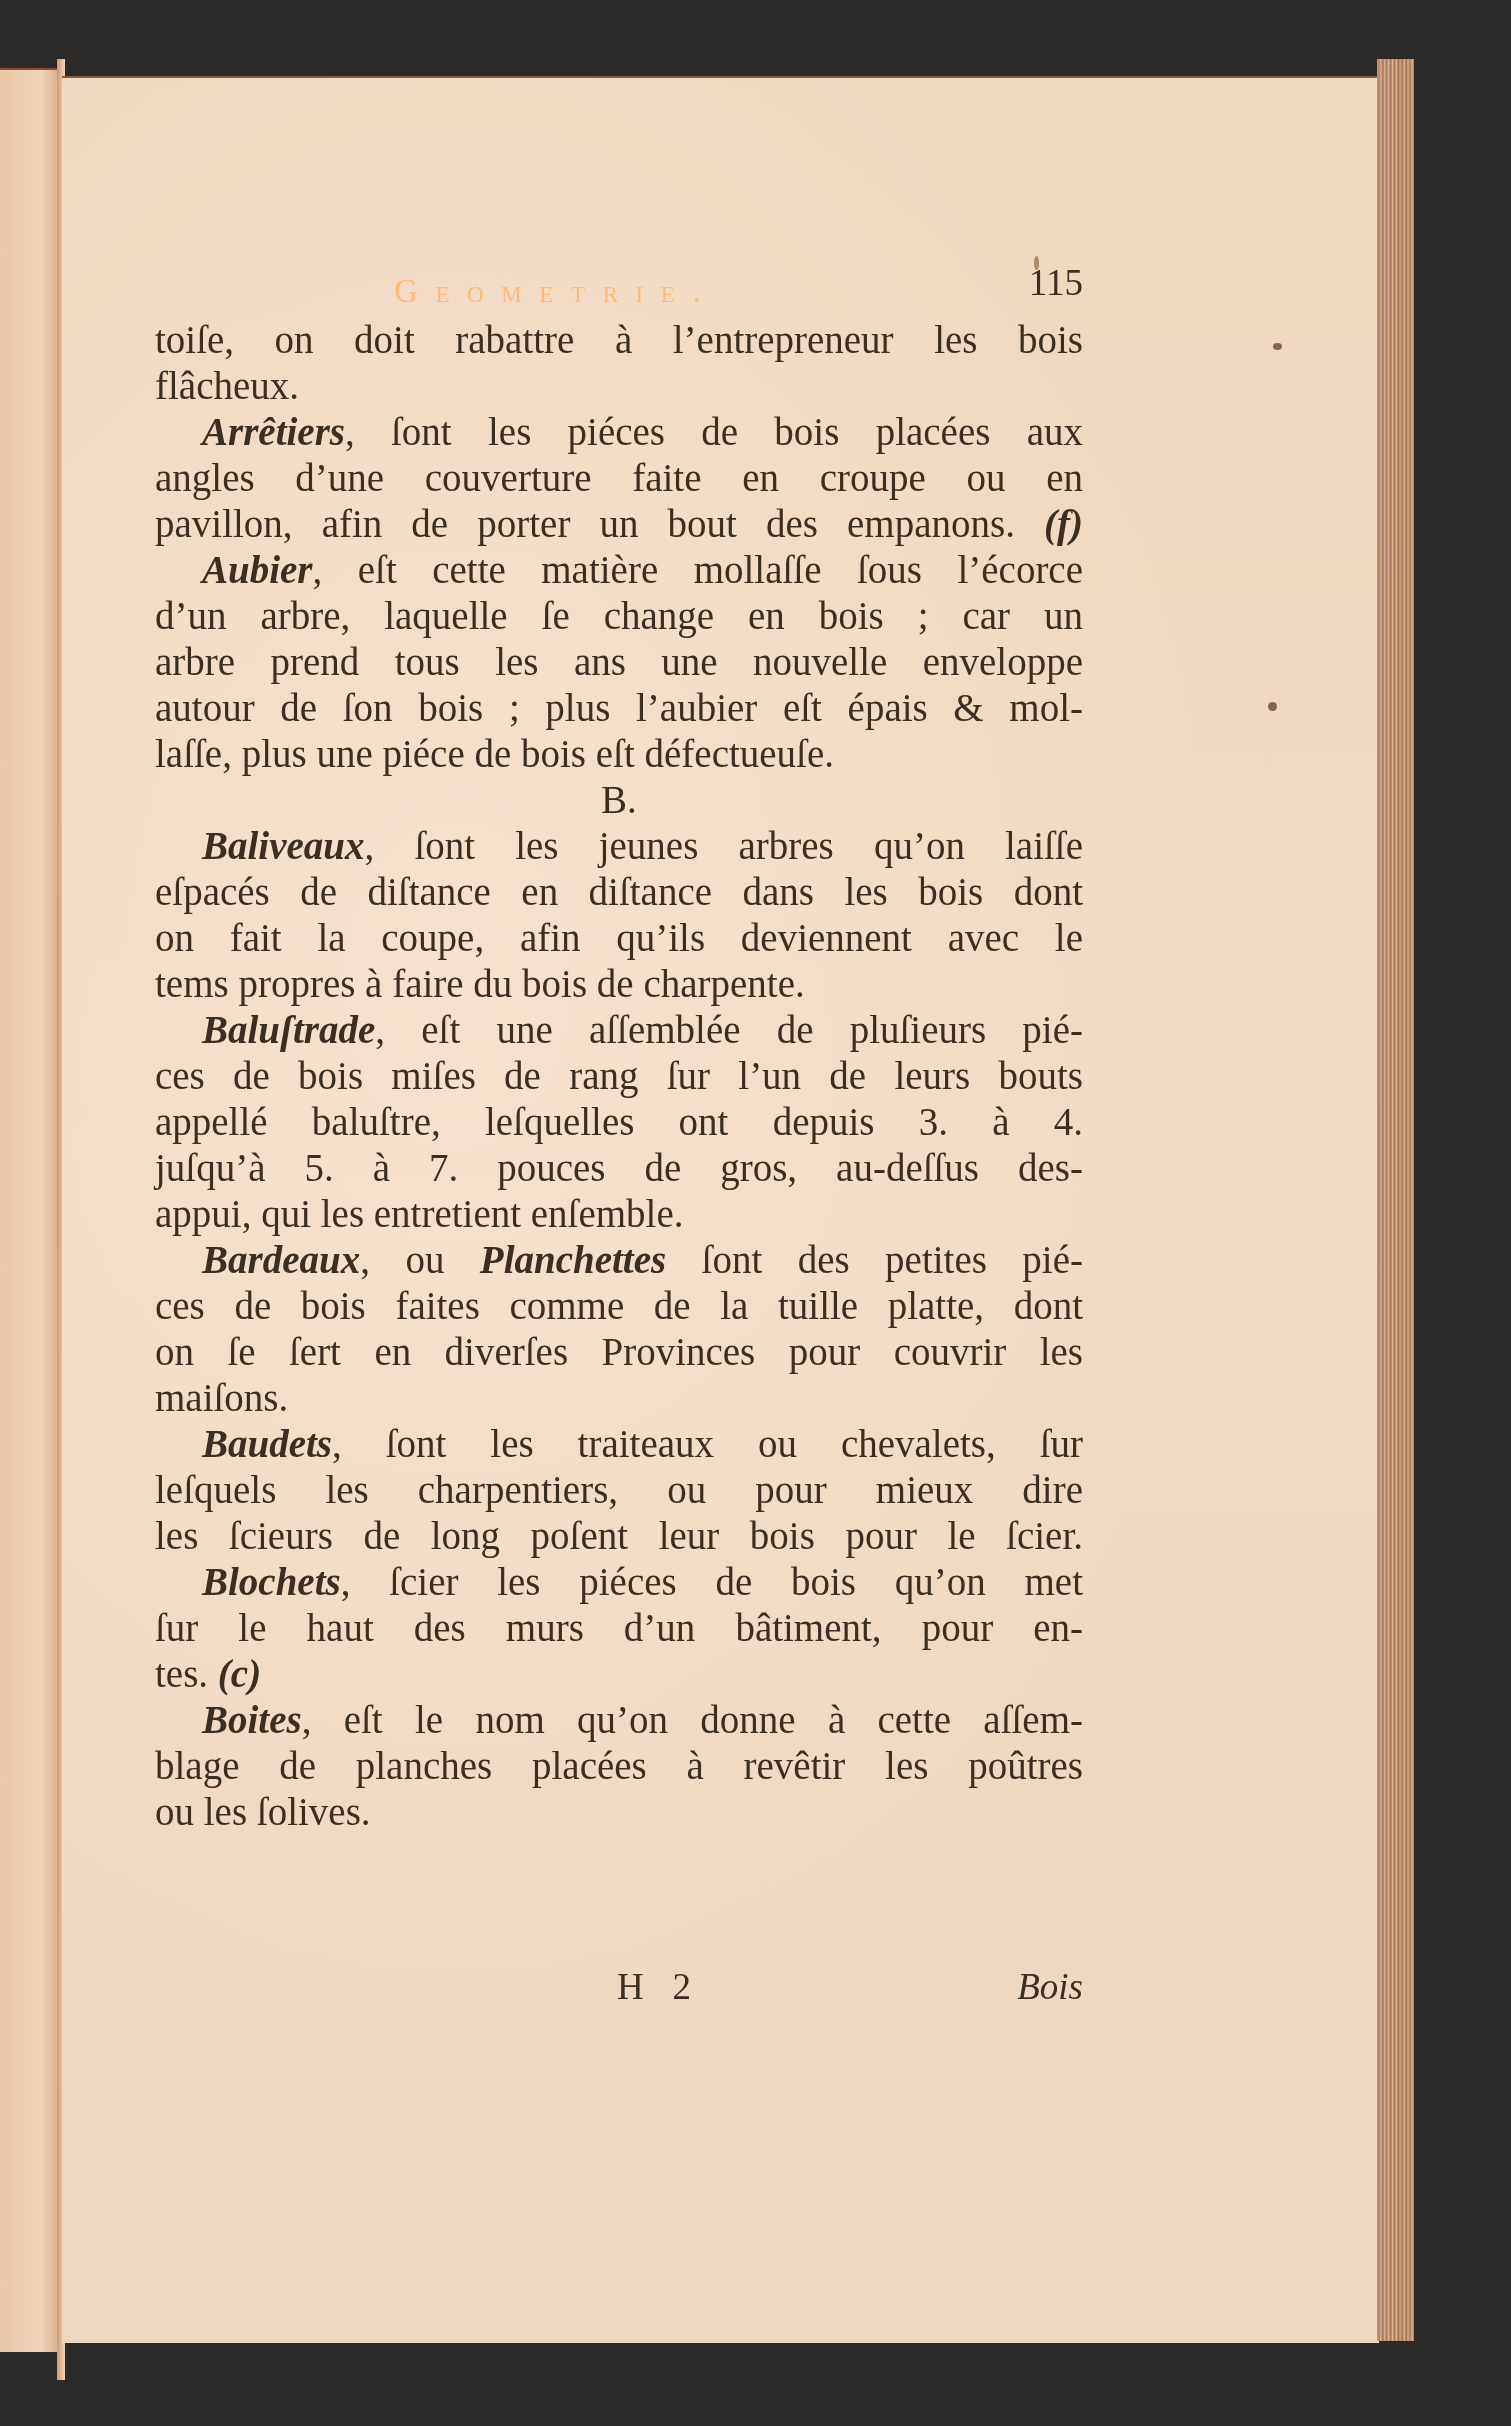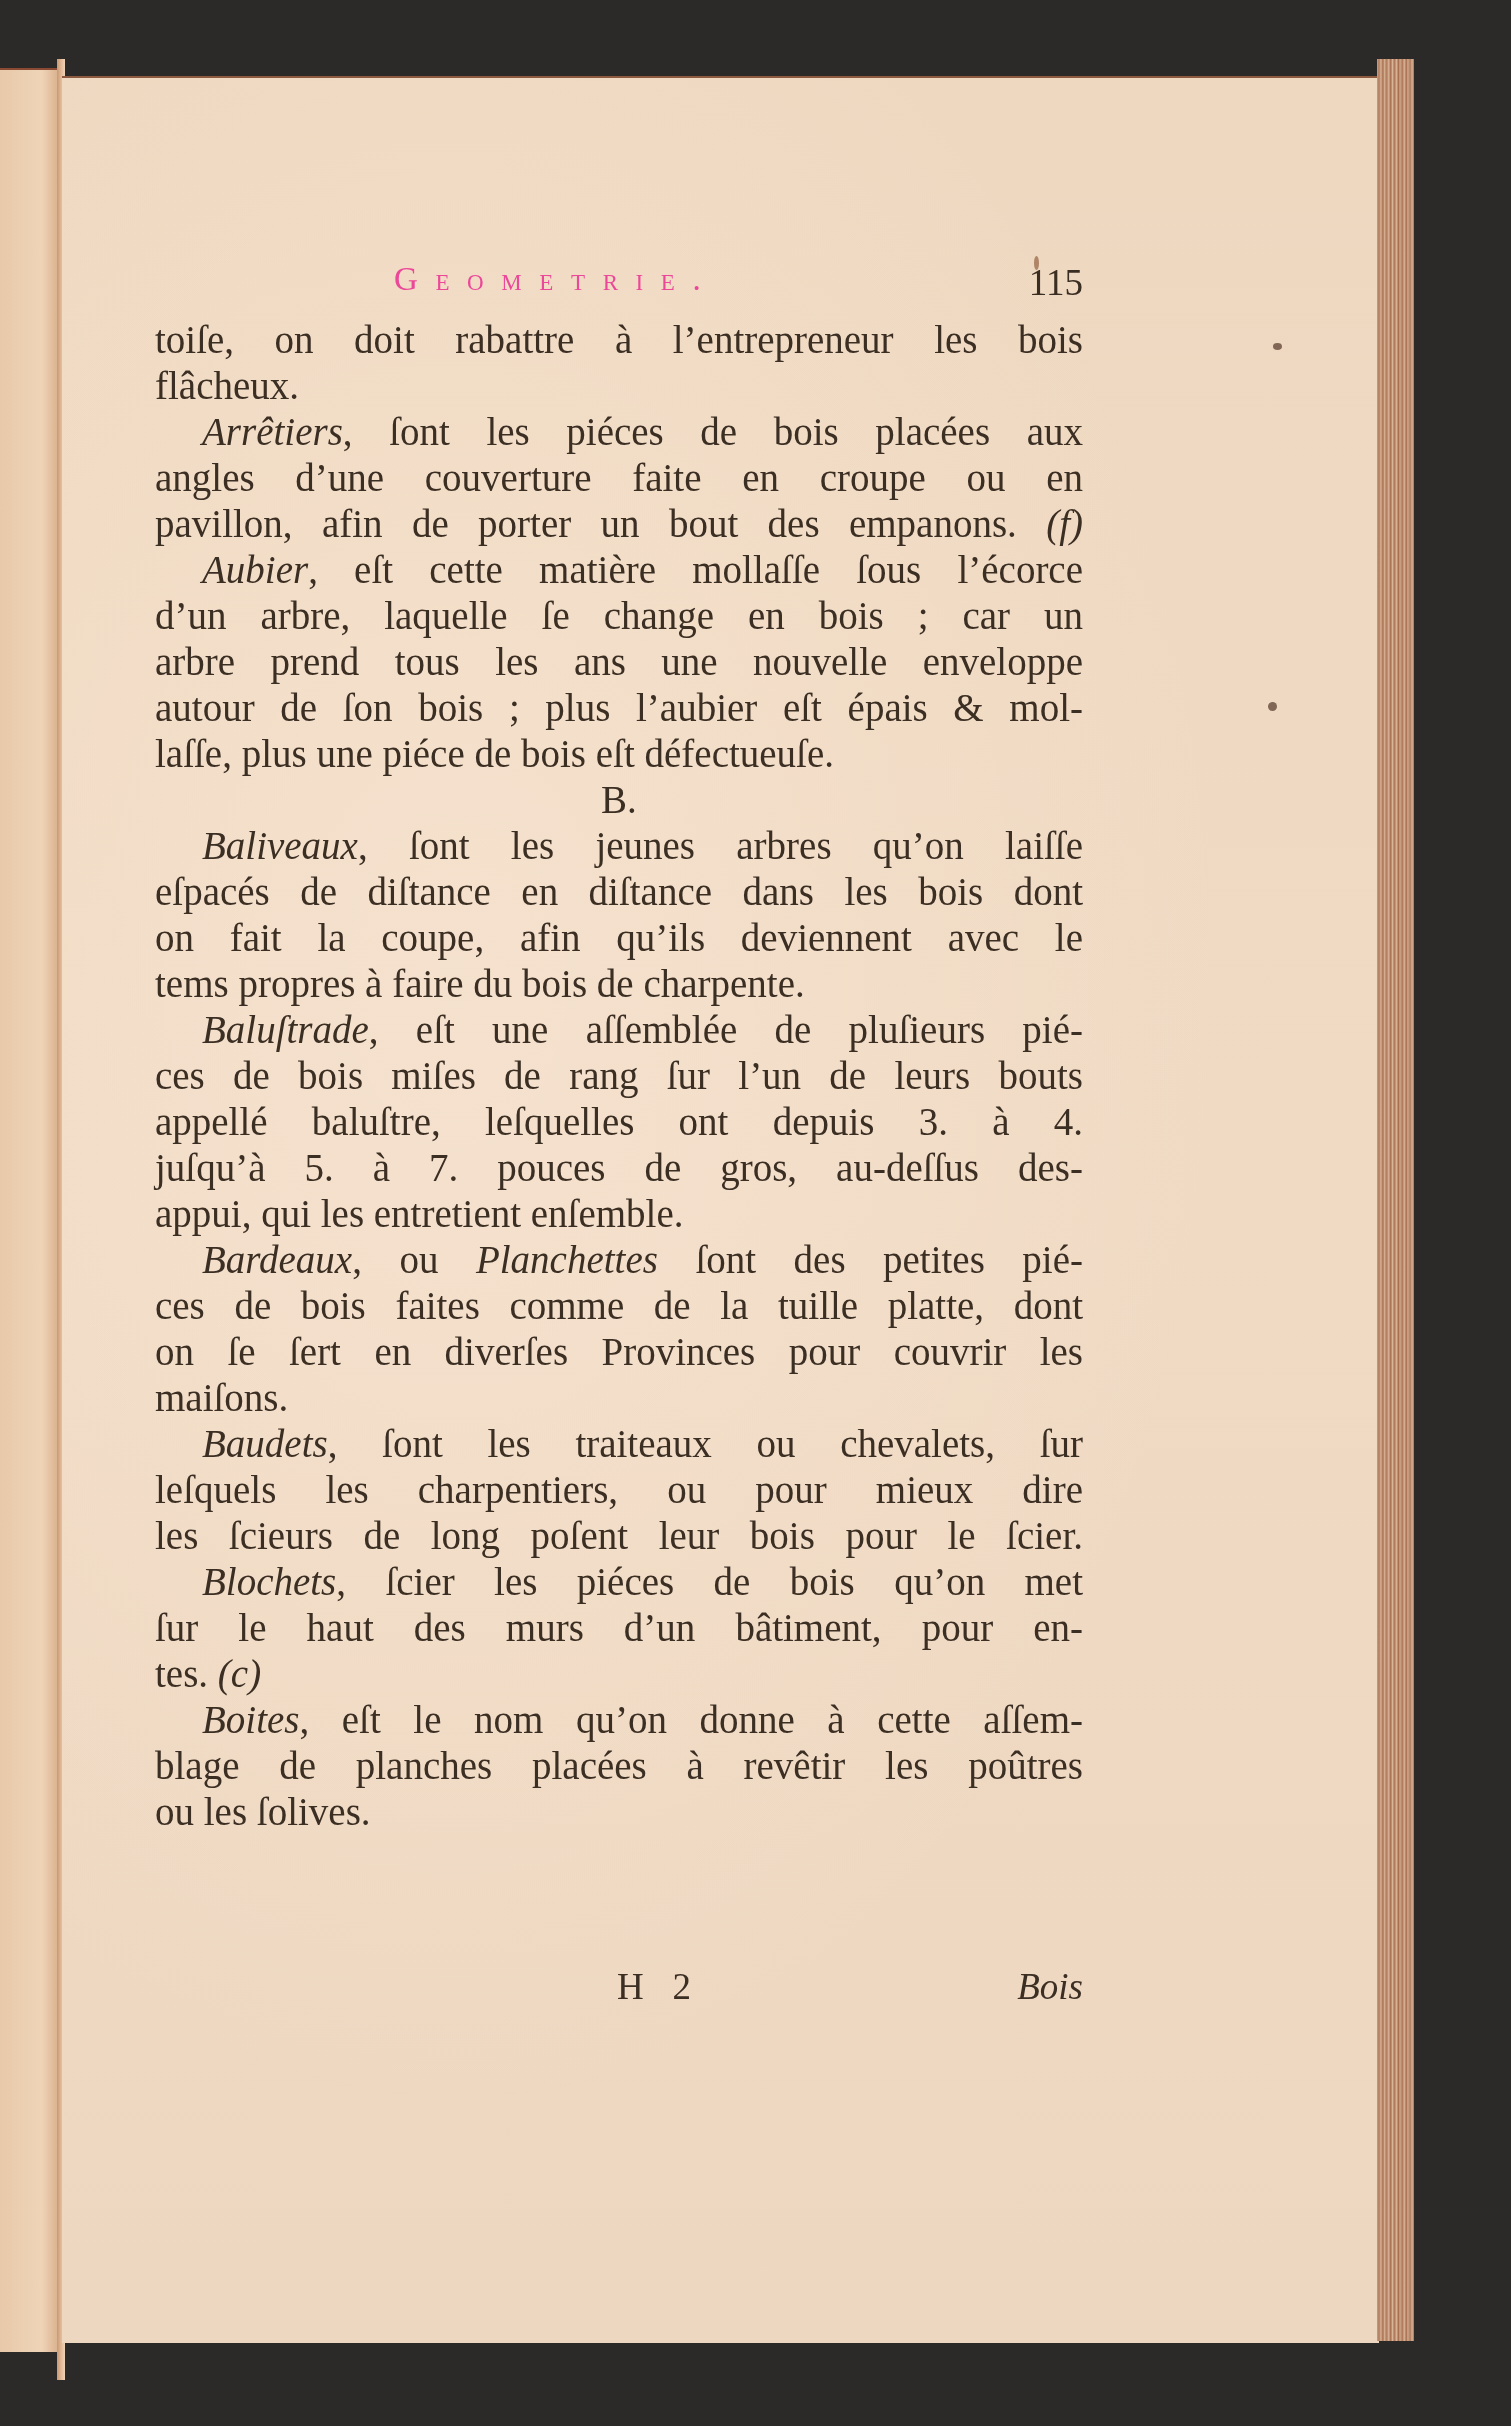--- a/index.html
+++ b/index.html
@@ -26,40 +26,40 @@
     border-top: 2.9px solid #8d5a40;
   }
   .fore-edge {
     position: absolute; left: 1377px; top: 59px; width: 37px; height: 2282px;
     background: repeating-linear-gradient(90deg, #c9a083 0px, #b07a5c 2px, #d8b295 3.9px, #a86e50 5.9px, #dcb89a 7.8px);
   }
   .running-head {
     position: absolute; top: 261px; left: 155px; width: 928px; height: 47px;
   }
   .head-title {
-    position: absolute; left: 239px; top: 0;
-    font-size: 33px; letter-spacing: 17.6px; color: #ec4899;
+    position: absolute; left: 239px; top: 12px;
+    font-size: 33px; letter-spacing: 17.6px; color: #fdba74;
     font-variant: small-caps;
   }
   .head-page {
     position: absolute; right: 0; top: 0;
     font-size: 37px; color: #3a2d22;
   }
   .body-text {
     position: absolute; left: 155px; top: 317px; width: 928px;
     color: #3b2e23; font-size: 39px; line-height: 46px;
   }
   .line {
     display: block; white-space: nowrap; text-align: justify;
     text-align-last: justify; height: 46px;
   }
   .line.last { text-align-last: left; }
   .line.indent { padding-left: 47px; }
   .line.center { text-align: center; text-align-last: center; }
-  .it { font-style: italic; }
+  .it { font-style: italic; font-weight: bold; }
   .sig-line {
     position: absolute; left: 155px; top: 1965px; width: 928px; height: 49px;
     font-size: 37px; color: #3b2e23;
   }
   .signature { position: absolute; left: 462px; top: 0; letter-spacing: 9.8px; }
   .catchword { position: absolute; right: 0; top: 0; font-style: italic; }
   .spot { position: absolute; border-radius: 50%; background: #5c4032; opacity: .75; }
 </style>
 </head>
 <body>

